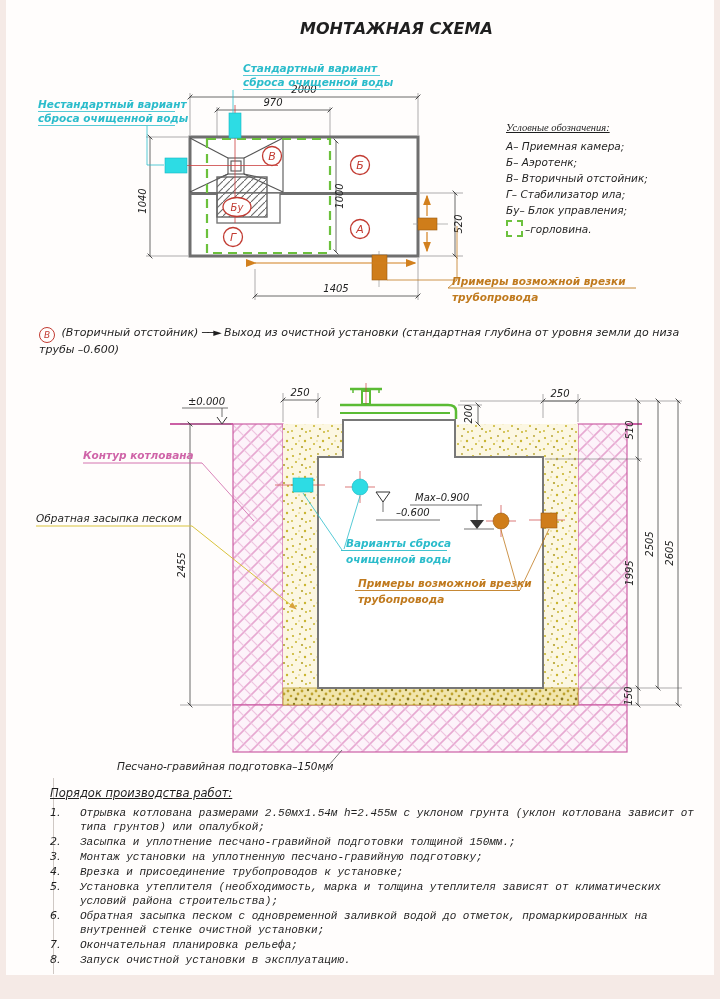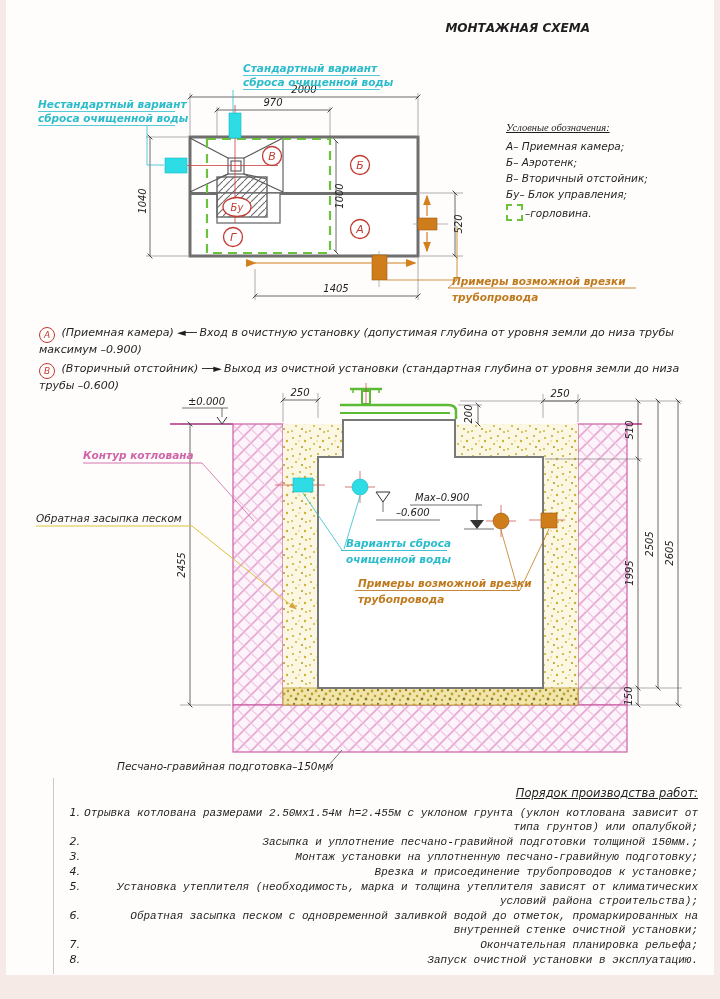--- a/index.html
+++ b/index.html
@@ -1,28 +1,28 @@
 <!DOCTYPE html>
 <html><head>
 <meta charset="utf-8">
 <style>
   html,body{margin:0;padding:0;}
   body{width:720px;height:999px;background:#f5eae6;position:relative;font-family:"DejaVu Sans",sans-serif;overflow:hidden;}
   .page{position:absolute;left:6px;top:0;width:708px;height:975px;background:#fffdfc;}
   .abs{position:absolute;}
-  .title-block{left:294px;top:22px;width:290px;text-align:right;font-style:italic;font-weight:600;font-size:12px;color:#1f1f1f;line-height:13px;}
+  .title-block{left:294px;top:22px;width:290px;text-align:left;font-style:italic;font-weight:600;font-size:16px;color:#1f1f1f;line-height:13px;}
   .legend{left:500px;top:120px;width:180px;font-style:italic;font-size:10.5px;color:#1f1f1f;line-height:16px;}
   .legend .lg-title{text-decoration:underline;margin-bottom:2px;font-family:Liberation Serif, serif;}
   .legend .neck-row{display:flex;align-items:center;gap:2px;margin-top:2px;}
   .neck-square{width:13px;height:13px;border:2px dashed #6cc13d;display:inline-block;}
   .notes{left:33px;top:326px;width:668px;font-style:italic;font-size:11px;color:#1f1f1f;line-height:14.5px;}
   .notes p{margin:0 0 4px 0;}
   .badge{display:inline-flex;width:14px;height:14px;border:1.2px solid #c23b32;border-radius:50%;color:#c23b32;font-size:9px;align-items:center;justify-content:center;margin-right:3px;vertical-align:-2px;font-style:italic;}
   .arrow-in,.arrow-out{letter-spacing:-1px;font-style:normal;}
-  .worklist{left:44px;top:786px;width:648px;font-style:italic;font-size:11px;color:#1f1f1f;line-height:14px;text-align:right;}
+  .worklist{left:44px;top:786px;width:648px;font-style:italic;font-size:11px;color:#1f1f1f;line-height:14px;}
   .worklist .wl-title{text-decoration:underline;font-size:11.5px;margin-bottom:6px;}
   .wl-item{display:flex;margin-bottom:1px;}
   .wl-num{width:30px;flex:0 0 30px;}
   .wl-text{flex:1;font-family:Liberation Mono, monospace;}
   .frame-line{left:47px;top:778px;width:1px;height:196px;background:#cfc8c4;}
   svg text{font-family:"DejaVu Sans",sans-serif;font-style:italic;}
   .dimtxt{font-size:10px;fill:#222;}
   .lbl-cyan{font-size:10.5px;fill:#2bbccb;font-weight:600;}
   .lbl-orange{font-size:10.5px;fill:#c07a1e;font-weight:600;}
   .lbl-pink{font-size:10.5px;fill:#cf64a8;font-weight:600;}
@@ -167,34 +167,29 @@
       <line x1="18" y1="70.5" x2="155" y2="70.5" stroke="#2bbccb" stroke-width="0.8"></line>
       <polyline points="127,71 127,110 144,110" fill="none" stroke="#2bbccb" stroke-width="0.8"></polyline>
     </g>
   </svg>
 
   <div class="abs legend">
     <div class="lg-title">Условные обозначения:</div>
     <div>А– Приемная камера;</div>
     <div>Б– Аэротенк;</div>
     <div>В– Вторичный отстойник;</div>
+    <div>Г– Стабилизатор ила;</div>
     <div>Бу– Блок управления;</div>
     <div class="neck-row">
       <span class="neck-square"></span>
       <span>–горловина.</span>
     </div>
   </div>
 
   <div class="abs notes">
-    <p>
-      <span class="badge">А</span>
-      <span>(Приемная камера)</span>
-      <span class="arrow-in">◄──</span>
-      <span>Вход в очистную установку (допустимая глубина от уровня земли до низа трубы максимум –0.900)</span>
-    </p>
     <p>
       <span class="badge">В</span>
       <span>(Вторичный отстойник)</span>
       <span class="arrow-out">──►</span>
       <span>Выход из очистной установки (стандартная глубина от уровня земли до низа трубы –0.600)</span>
     </p>
   </div>
 
   <svg class="abs" style="left:14px;top:380px;" width="686" height="400" viewBox="0 0 686 400">
     <defs>

